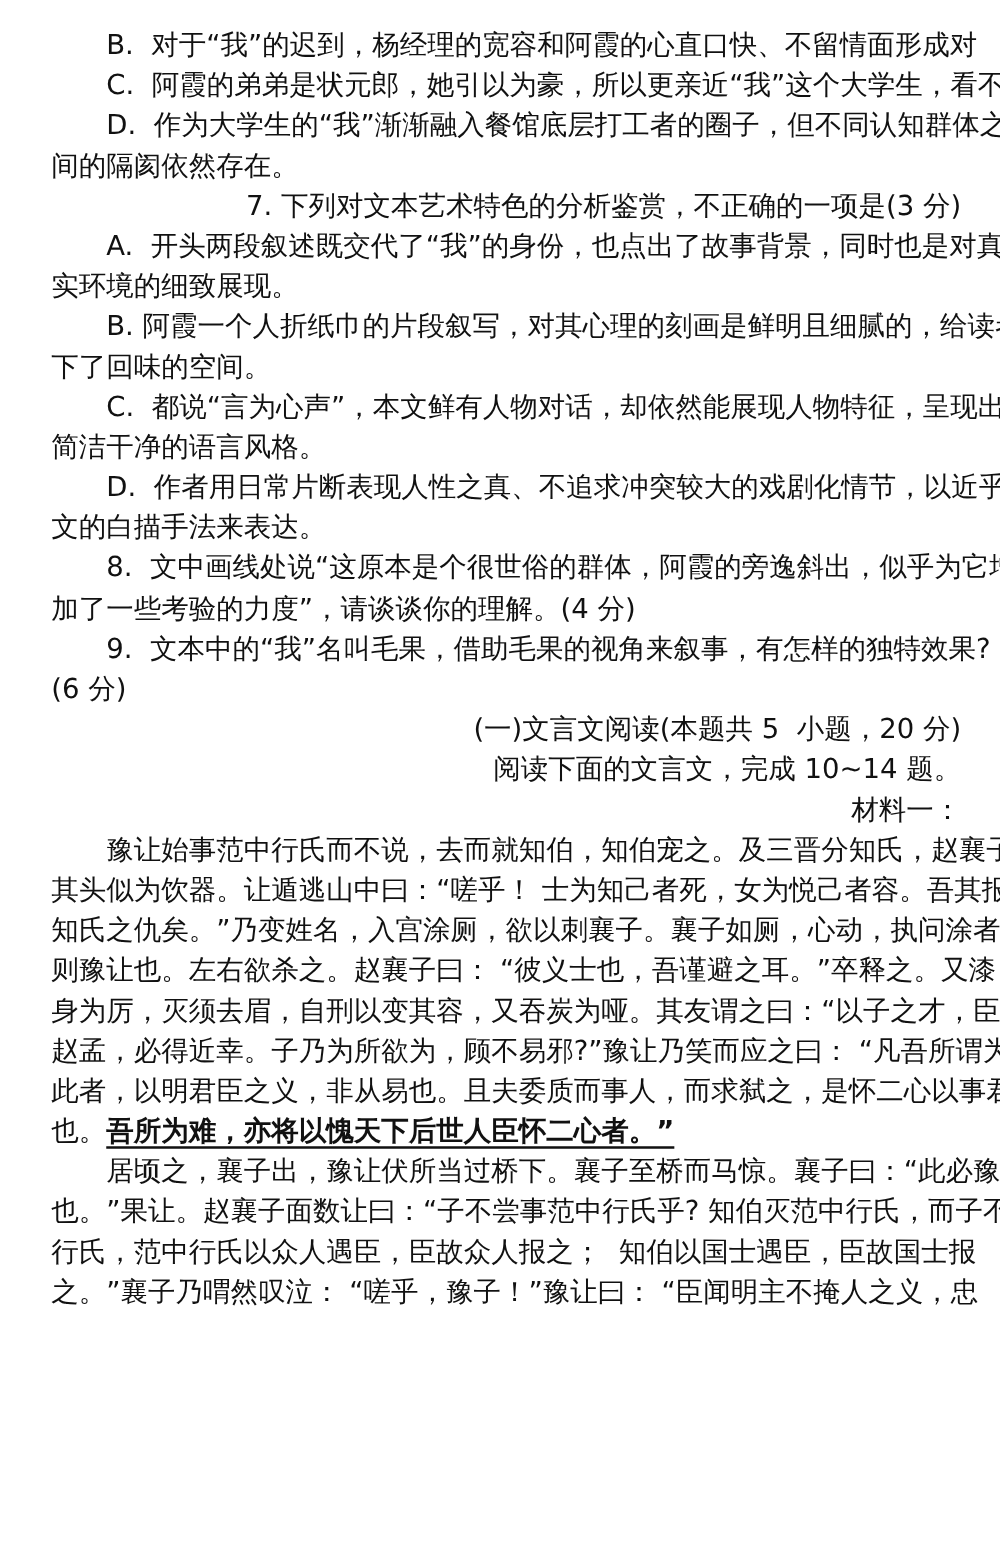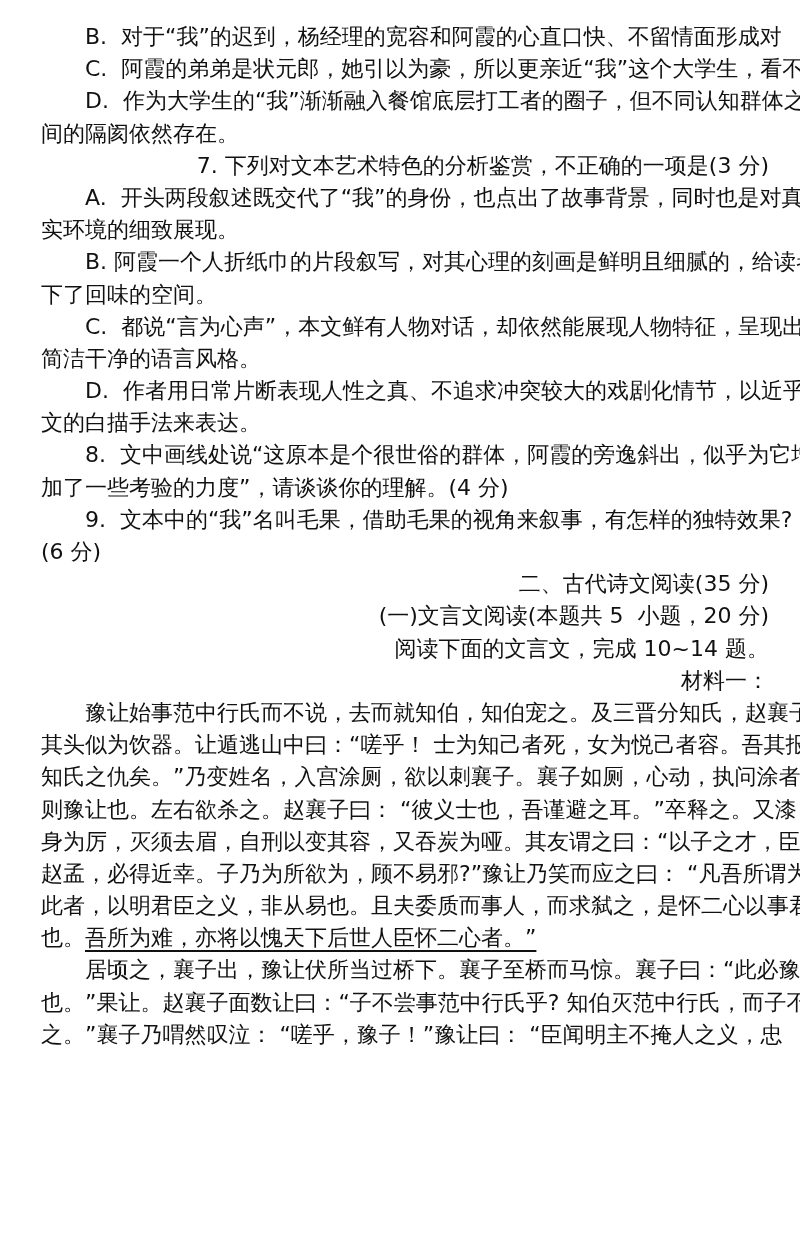--- a/index.html
+++ b/index.html
@@ -31,20 +31,21 @@
     overflow: visible;
   }
   .line.indent {
     text-indent: 44px;
     text-align: right;
   }
   .u {
     text-decoration: underline;
     text-decoration-thickness: 2px;
     text-underline-offset: 5px;
+    font-weight: bold;
   }
 </style>
 </head>
 <body>
 
 <div class="doc" id="doc">
     <div class="line indent"><span class="">B.  对于“我”的迟到，杨经理的宽容和阿霞的心直口快、不留情面形成对</span></div>
     <div class="line indent"><span class="">C.  阿霞的弟弟是状元郎，她引以为豪，所以更亲近“我”这个大学生，看不</span></div>
     <div class="line indent"><span class="">D.  作为大学生的“我”渐渐融入餐馆底层打工者的圈子，但不同认知群体之</span></div>
     <div class="line"><span class="">间的隔阂依然存在。</span></div>
@@ -54,28 +55,28 @@
     <div class="line indent"><span class="">B. 阿霞一个人折纸巾的片段叙写，对其心理的刻画是鲜明且细腻的，给读者留</span></div>
     <div class="line"><span class="">下了回味的空间。</span></div>
     <div class="line indent"><span class="">C.  都说“言为心声”，本文鲜有人物对话，却依然能展现人物特征，呈现出</span></div>
     <div class="line"><span class="">简洁干净的语言风格。</span></div>
     <div class="line indent"><span class="">D.  作者用日常片断表现人性之真、不追求冲突较大的戏剧化情节，以近乎散</span></div>
     <div class="line"><span class="">文的白描手法来表达。</span></div>
     <div class="line indent"><span class="">8.  文中画线处说“这原本是个很世俗的群体，阿霞的旁逸斜出，似乎为它增</span></div>
     <div class="line"><span class="">加了一些考验的力度”，请谈谈你的理解。(4 分)</span></div>
     <div class="line indent"><span class="">9.  文本中的“我”名叫毛果，借助毛果的视角来叙事，有怎样的独特效果?</span></div>
     <div class="line"><span class="">(6 分)</span></div>
-    <div class="line indent"><span class="">二、古代诗文阅读(35 分)</span></div>
     <div class="line indent"><span class="">(一)文言文阅读(本题共 5  小题，20 分)</span></div>
     <div class="line indent"><span class="">阅读下面的文言文，完成 10~14 题。</span></div>
     <div class="line indent"><span class="">材料一：</span></div>
     <div class="line indent"><span class="">豫让始事范中行氏而不说，去而就知伯，知伯宠之。及三晋分知氏，赵襄子将</span></div>
     <div class="line"><span class="">其头似为饮器。让遁逃山中曰：“嗟乎！ 士为知己者死，女为悦己者容。吾其报</span></div>
     <div class="line"><span class="">知氏之仇矣。”乃变姓名，入宫涂厕，欲以刺襄子。襄子如厕，心动，执问涂者，</span></div>
     <div class="line"><span class="">则豫让也。左右欲杀之。赵襄子曰： “彼义士也，吾谨避之耳。”卒释之。又漆</span></div>
     <div class="line"><span class="">身为厉，灭须去眉，自刑以变其容，又吞炭为哑。其友谓之曰：“以子之才，臣事</span></div>
     <div class="line"><span class="">赵孟，必得近幸。子乃为所欲为，顾不易邪?”豫让乃笑而应之曰： “凡吾所谓为</span></div>
     <div class="line"><span class="">此者，以明君臣之义，非从易也。且夫委质而事人，而求弑之，是怀二心以事君</span></div>
     <div class="line"><span class="">也。</span><span class="u">吾所为难，亦将以愧天下后世人臣怀二心者。”</span></div>
     <div class="line indent"><span class="">居顷之，襄子出，豫让伏所当过桥下。襄子至桥而马惊。襄子曰：“此必豫让</span></div>
     <div class="line"><span class="">也。”果让。赵襄子面数让曰：“子不尝事范中行氏乎? 知伯灭范中行氏，而子不</span></div>
+    <div class="line"><span class="">行氏，范中行氏以众人遇臣，臣故众人报之；  知伯以国士遇臣，臣故国士报</span></div>
     <div class="line"><span class="">之。”襄子乃喟然叹泣： “嗟乎，豫子！”豫让曰： “臣闻明主不掩人之义，忠</span></div>
   </div>
 
 </body></html>

